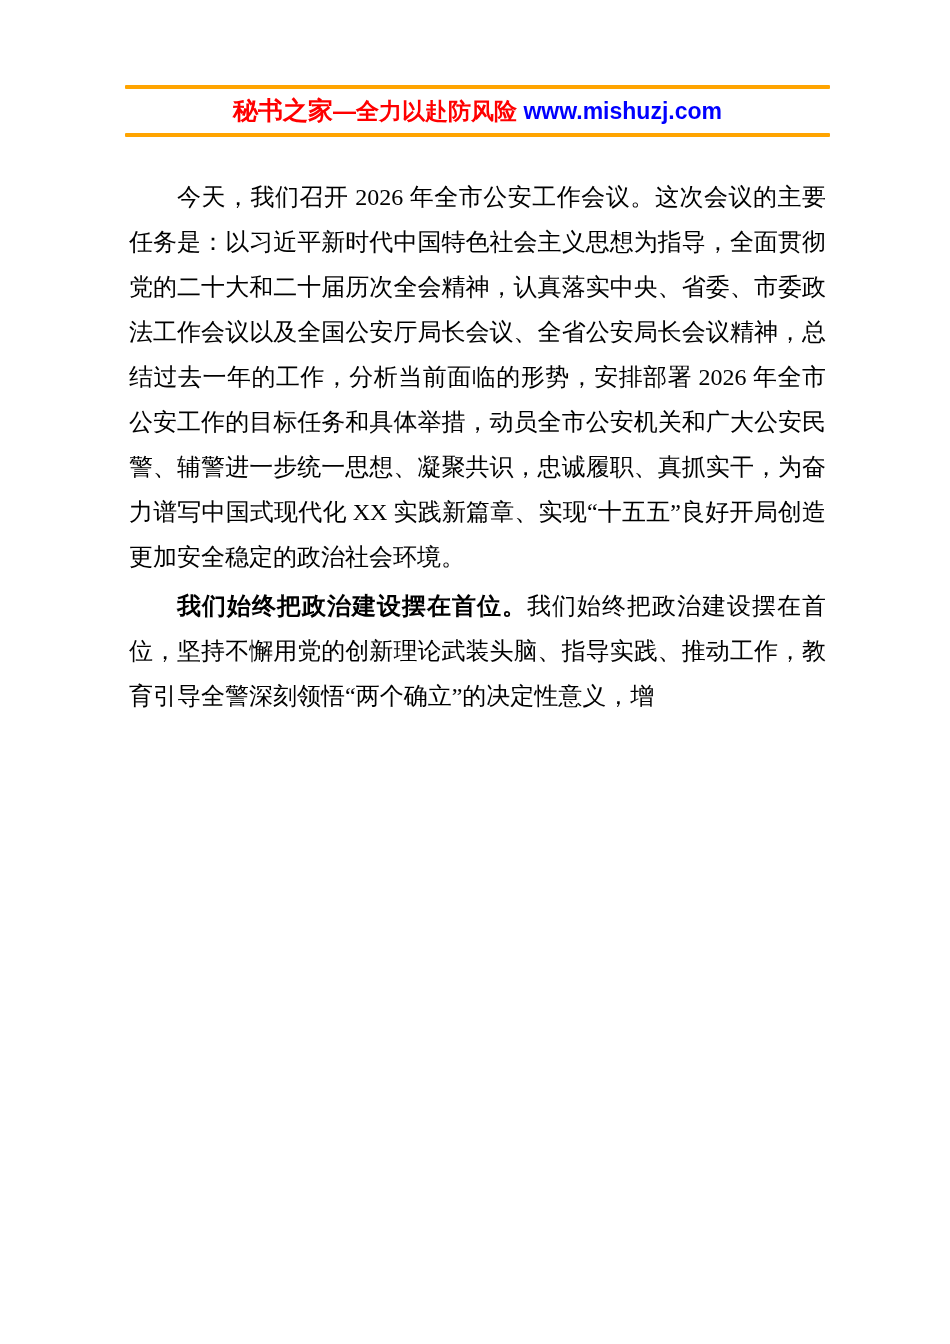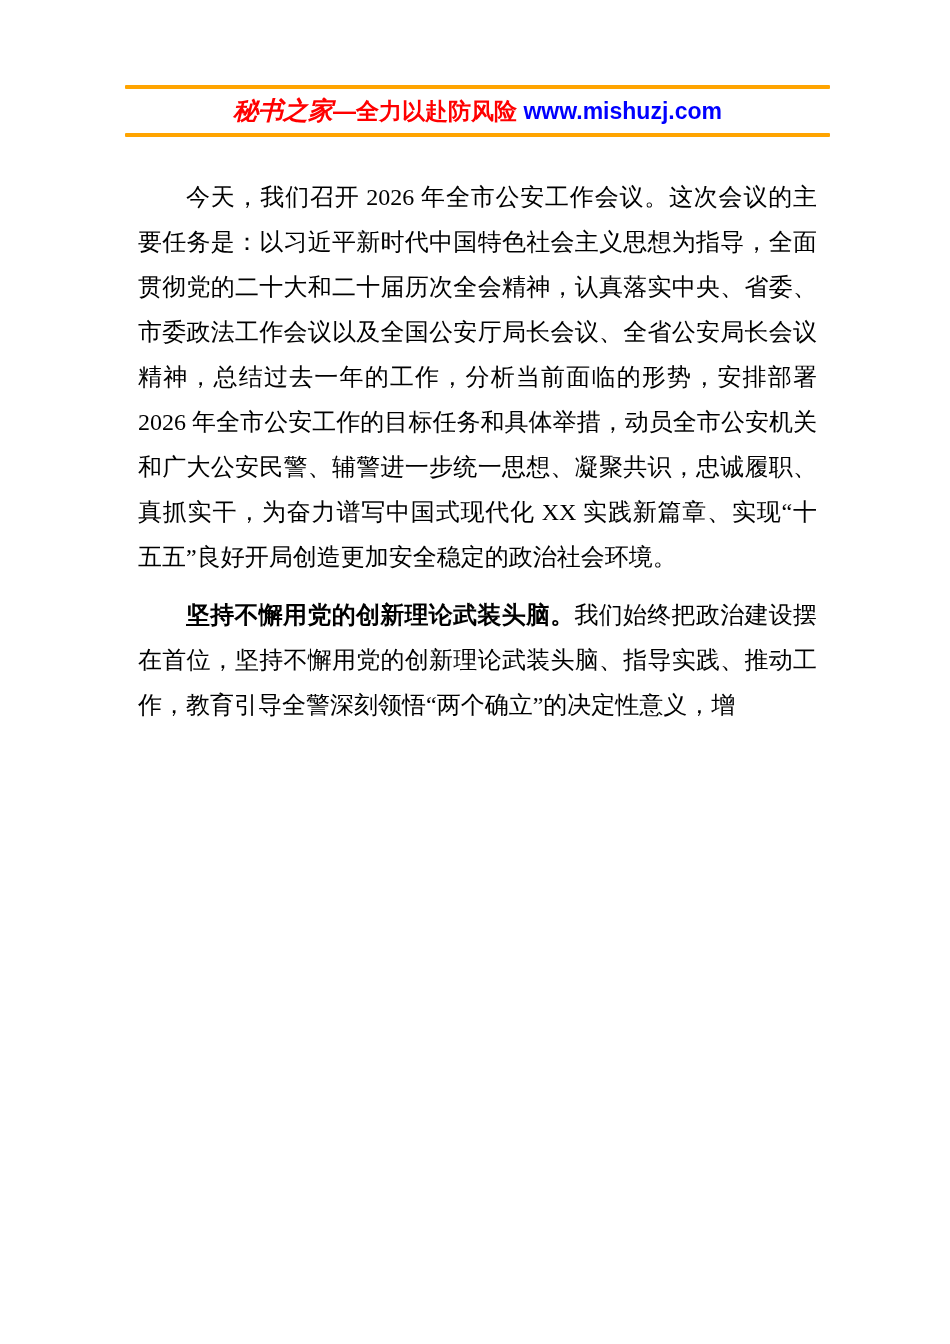--- a/index.html
+++ b/index.html
@@ -32,21 +32,20 @@
     padding:6px 0 7px 0;
     font-family:"Liberation Sans","DejaVu Sans",sans-serif;
     font-size:23px;
     line-height:30px;
     white-space:nowrap;
   }
   .site-name{
     color:var(--site-red);
     font-weight:bold;
     font-size:25px;
-    font-style:italic;
   }
   .tagline{
     color:var(--site-red);
     font-weight:bold;
   }
   .site-url{
     color:var(--url-blue);
     font-weight:bold;
     text-decoration:none;
     cursor:pointer;
@@ -63,21 +62,21 @@
   }
   
   .doc-body{
     font-size:24px;
     line-height:45px;
     text-align:justify;
     text-justify:inter-ideograph;
   }
   .body-para{
     text-indent:2em;
-    margin:13px;
+    margin:4px;
   }
   .body-para .lead{
     font-weight:bold;
   }
 </style>
 </head>
 <body>
 
 <div class="page">
 
@@ -88,17 +87,17 @@
     </div>
     <div class="header-rule"></div>
   </div>
 
 
   <div class="doc-body">
     <p class="body-para">
       <span>今天，我们召开 2026 年全市公安工作会议。这次会议的主要任务是：以习近平新时代中国特色社会主义思想为指导，全面贯彻党的二十大和二十届历次全会精神，认真落实中央、省委、市委政法工作会议以及全国公安厅局长会议、全省公安局长会议精神，总结过去一年的工作，分析当前面临的形势，安排部署 2026 年全市公安工作的目标任务和具体举措，动员全市公安机关和广大公安民警、辅警进一步统一思想、凝聚共识，忠诚履职、真抓实干，为奋力谱写中国式现代化 XX 实践新篇章、实现“十五五”良好开局创造更加安全稳定的政治社会环境。</span>
     </p>
     <p class="body-para">
-      <strong class="lead">坚持不懈用党的创新理论武装头脑。</strong><span>我们始终把政治建设摆在首位，坚持不懈用党的创新理论武装头脑、指导实践、推动工作，教育引导全警深刻领悟“两个确立”的决定性意义，增</span>
+      <strong class="lead">我们始终把政治建设摆在首位。</strong><span>我们始终把政治建设摆在首位，坚持不懈用党的创新理论武装头脑、指导实践、推动工作，教育引导全警深刻领悟“两个确立”的决定性意义，增</span>
     </p>
   </div>
 
 </div>
 
 </body></html>

